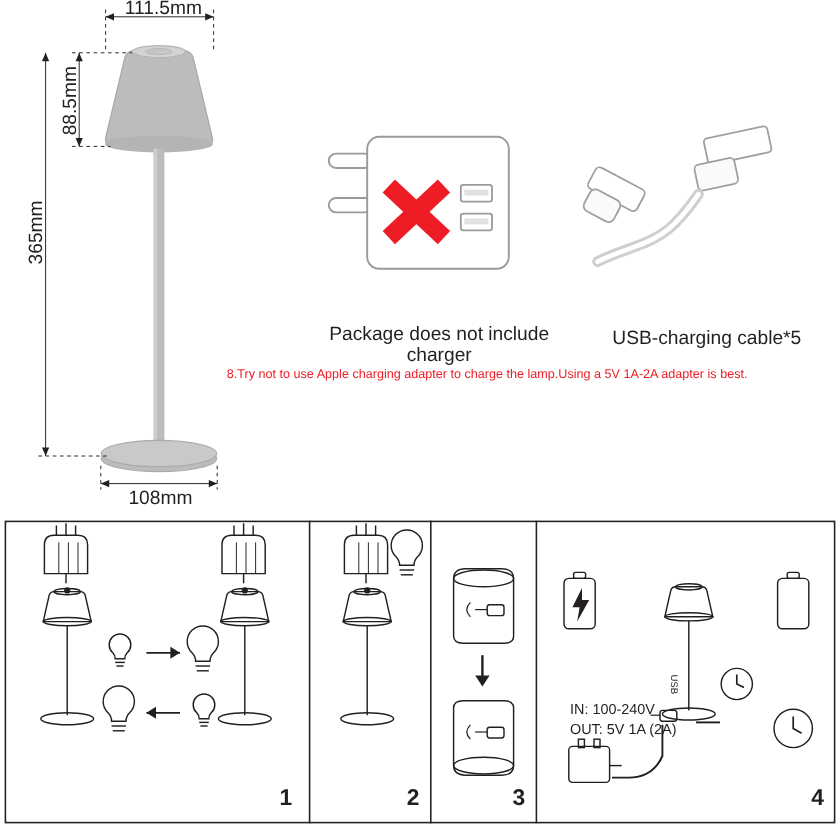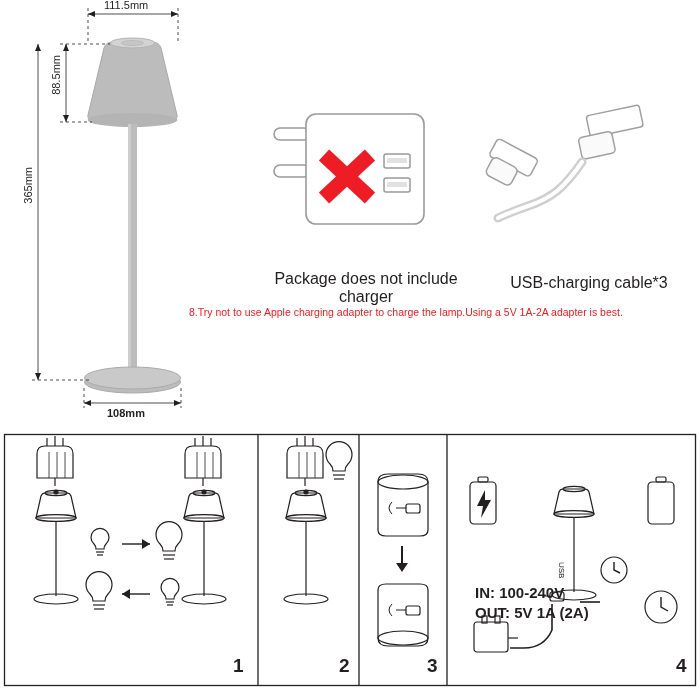--- a/index.html
+++ b/index.html
@@ -5,26 +5,26 @@
   html,body{margin:0;padding:0;}
   body{
     width:700px;height:700px;
     background:#ffffff;
     font-family:"Liberation Sans", sans-serif;
     position:relative;
     overflow:hidden;
     color:#231f20;
   }
   .abs{position:absolute;}
-  .dimtext{font-size:11px;color:#231f20;}
+  .dimtext{font-size:16px;color:#231f20;}
   .vert{writing-mode:vertical-rl;transform:rotate(180deg);}
   .note{color:#ee1c24;font-size:10.5px;line-height:14px;white-space:nowrap;}
   .caption{font-size:16px;color:#231f20;text-align:center;}
   .panelnum{font-weight:bold;font-size:19px;color:#231f20;}
-  .specline{font-size:15px;color:#231f20;font-weight:bold;white-space:nowrap;}
+  .specline{font-size:12px;color:#231f20;font-weight:normal;white-space:nowrap;}
   svg{display:block;overflow:visible;}
 </style>
 </head>
 <body>
 
 <div class="abs" style="left:0;top:0;width:260px;height:430px;">
   <svg width="260" height="430" viewBox="0 0 260 430">
 
     <g>
 
@@ -70,21 +70,21 @@
       <path d="M84 403 l7 -3 v6 z" fill="#231f20" stroke="none"></path>
       <path d="M181 403 l-7 -3 v6 z" fill="#231f20" stroke="none"></path>
       <line x1="84" y1="388" x2="84" y2="408" stroke-dasharray="3,3"></line>
       <line x1="181" y1="388" x2="181" y2="408" stroke-dasharray="3,3"></line>
     </g>
   </svg>
 </div>
 <div class="abs dimtext" style="left:104px;top:-1px;">111.5mm</div>
 <div class="abs dimtext vert" style="left:50px;top:55px;">88.5mm</div>
 <div class="abs dimtext vert" style="left:22px;top:167px;">365mm</div>
-<div class="abs dimtext" style="left:107px;top:407px;font-weight:bold;">108mm</div>
+<div class="abs dimtext" style="left:107px;top:407px;">108mm</div>
 
 <div class="abs" style="left:262px;top:110px;width:200px;height:150px;">
   <svg width="200" height="150" viewBox="0 0 200 150">
 
     <g>
       <rect x="12" y="18" width="36" height="12" rx="6" fill="#ffffff" stroke="#9a9a9a" stroke-width="1.6"></rect>
       <rect x="12" y="55" width="36" height="12" rx="6" fill="#ffffff" stroke="#9a9a9a" stroke-width="1.6"></rect>
     </g>
 
     <rect x="44" y="4" width="118" height="110" rx="10" fill="#ffffff" stroke="#9a9a9a" stroke-width="1.6"></rect>
@@ -114,21 +114,21 @@
 
     <path d="M88 52 C 70 78, 58 88, 34 96 C 20 101, 12 104, 4 108" fill="none" stroke="#cfcfcf" stroke-width="9" stroke-linecap="round"></path>
     <path d="M88 52 C 70 78, 58 88, 34 96 C 20 101, 12 104, 4 108" fill="none" stroke="#ffffff" stroke-width="4" stroke-linecap="round"></path>
 
     <g>
       <rect x="4" y="28" width="46" height="20" rx="4" transform="rotate(28 4 28)" fill="#ffffff" stroke="#a0a0a0" stroke-width="1.5"></rect>
       <rect x="0" y="46" width="28" height="20" rx="5" transform="rotate(28 0 46)" fill="#fafafa" stroke="#a0a0a0" stroke-width="1.5"></rect>
     </g>
   </svg>
 </div>
-<div class="abs caption" style="left:494px;top:274px;width:190px;">USB-charging cable*3</div>
+<div class="abs caption" style="left:494px;top:274px;width:190px;">USB-charging cable*5</div>
 
 <div class="abs" style="left:189px;top:305px;">
   <div class="note">8.Try not to use Apple charging adapter to charge the lamp.Using a 5V 1A-2A adapter is best.</div>
 </div>
 
 <div class="abs" style="left:4px;top:434px;width:692px;height:252px;">
   <svg width="692" height="252" viewBox="0 0 692 252">
 
     <rect x="0.5" y="0.5" width="691" height="251" fill="none" stroke="#231f20" stroke-width="1.3"></rect>
     <line x1="254" y1="0" x2="254" y2="252" stroke="#231f20" stroke-width="1.3"></line>

